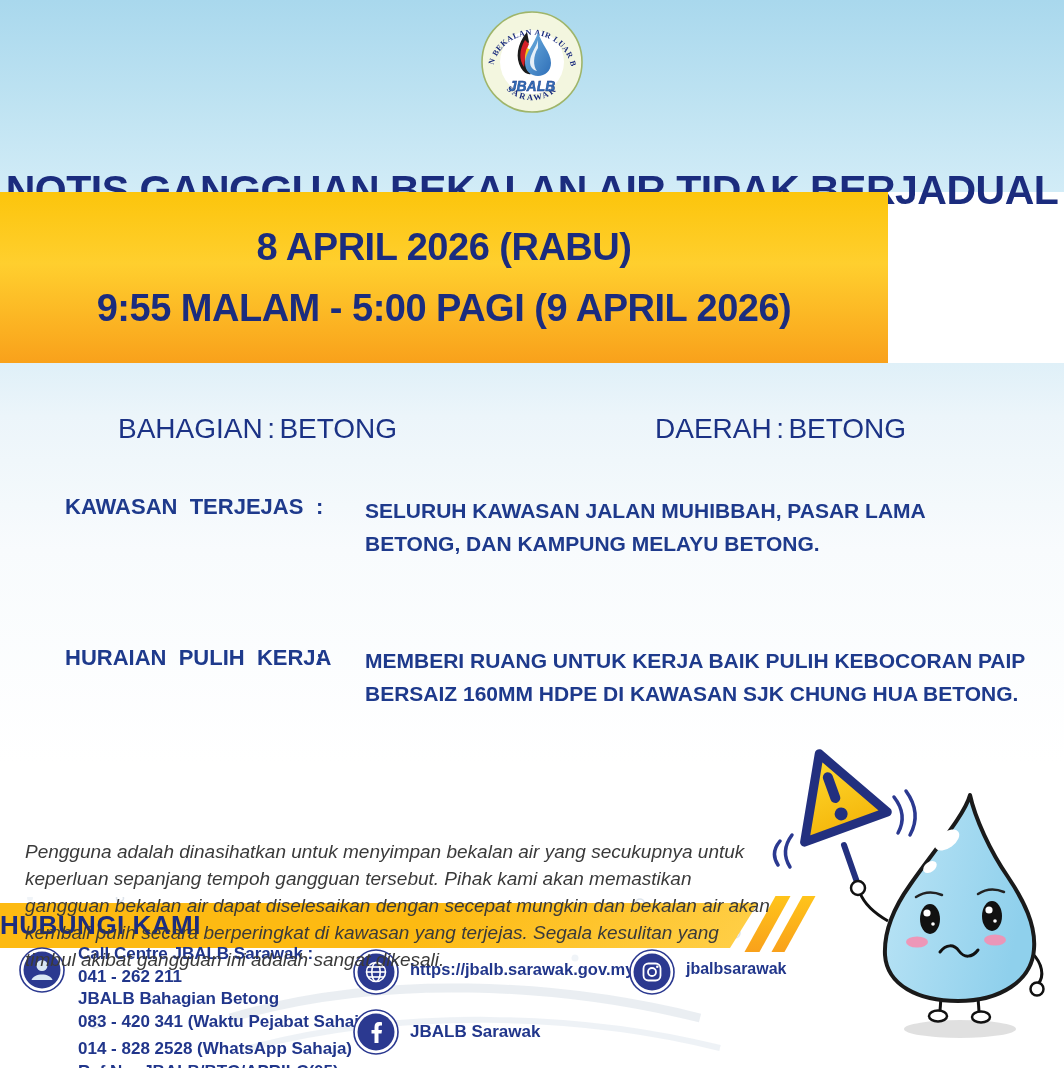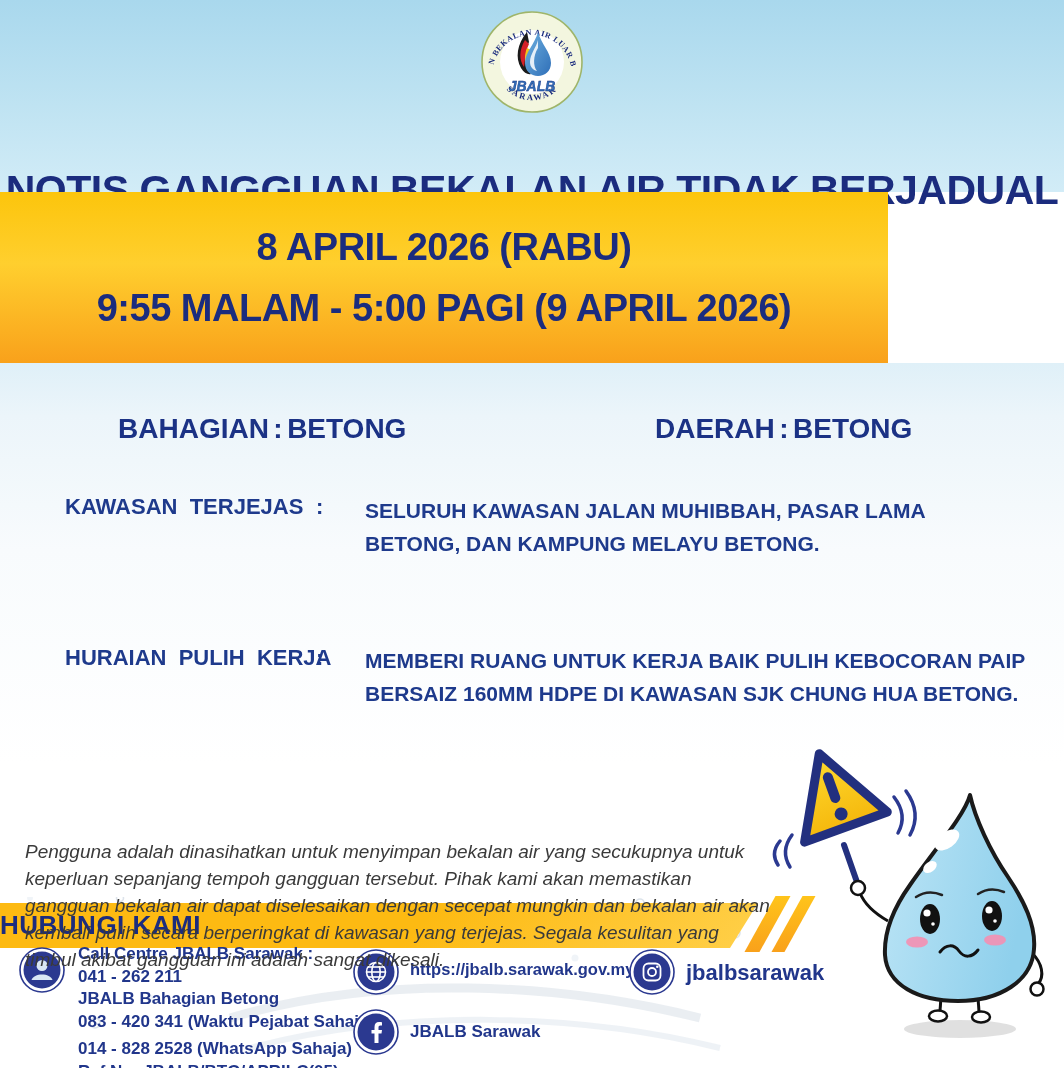--- a/index.html
+++ b/index.html
@@ -14,21 +14,21 @@
   .main-title{position:absolute;left:0;top:131px;width:1064px;text-align:center;
     font-size:41px;font-weight:bold;letter-spacing:-0.5px;color:#1B2C7E;white-space:nowrap;margin-top:36px;}
   
   .sec-banner{position:absolute;left:0;top:192px;width:888px;height:171px;
     background:linear-gradient(180deg,#FCC50C 0%,#FFCF2E 42%,#F9A11B 100%);
     display:flex;flex-direction:column;align-items:center;justify-content:center;gap:18px;}
   .banner-line{font-size:38px;font-weight:bold;letter-spacing:-0.5px;color:#1B2C7E;white-space:nowrap;}
   
   .sec-info{position:absolute;left:0;top:363px;width:1064px;height:534px;
     background:linear-gradient(180deg,#DFF0F8 0%,#ECF5FA 10%,#F8FBFD 35%,#FFFFFF 75%);}
-  .region-label,.region-colon,.region-value{font-size:28px;font-weight:bold;color:#1B3285;}
+  .region-label,.region-colon,.region-value{font-size:28px;font-weight:normal;color:#1B3285;}
   .region-bahagian{position:absolute;left:118px;top:50px;white-space:nowrap;}
   .region-daerah{position:absolute;left:655px;top:50px;white-space:nowrap;}
   .detail-label{position:absolute;left:65px;font-size:22px;font-weight:bold;color:#1E3A8C;white-space:pre;}
   .detail-colon{position:absolute;left:316px;font-size:22px;font-weight:bold;color:#1E3A8C;}
   .detail-value{position:absolute;left:365px;width:660px;font-size:21px;font-weight:bold;
     color:#1E3A8C;line-height:33px;}
   .row-kawasan .detail-label,.row-kawasan .detail-colon,.row-kawasan .detail-value{top:131px;}
   .row-huraian .detail-label,.row-huraian .detail-colon{top:282px;}
   .row-huraian .detail-value{top:281px;}
   
@@ -51,21 +51,21 @@
   .badge{position:absolute;width:48px;height:48px;}
   .badge-phone{left:18px;top:6px;}
   .badge-web{left:352px;top:8px;}
   .badge-fb{left:352px;top:68px;}
   .badge-ig{left:628px;top:8px;}
   .phone-block{position:absolute;left:78px;top:3px;}
   .phone-line{font-size:17px;font-weight:bold;color:#21368B;line-height:22.5px;white-space:nowrap;}
   .phone-line:nth-child(5){margin-top:5px;}
   .website-text{position:absolute;left:410px;top:20px;font-size:16.5px;font-weight:bold;color:#21368B;white-space:nowrap;}
   .fb-text{position:absolute;left:410px;top:82px;font-size:17px;font-weight:bold;color:#21368B;white-space:nowrap;}
-  .ig-text{position:absolute;left:686px;top:20px;font-size:22px;font-weight:bold;color:#21368B;white-space:nowrap;}
+  .ig-text{position:absolute;left:686px;top:20px;font-size:16px;font-weight:bold;color:#21368B;white-space:nowrap;}
   
   .mascot{position:absolute;left:770px;top:733px;width:294px;height:322px;z-index:4;}
 </style>
 </head>
 <body>
 
 <div id="poster">
 
   <div class="sec-top">
     <div class="logo-wrap">

